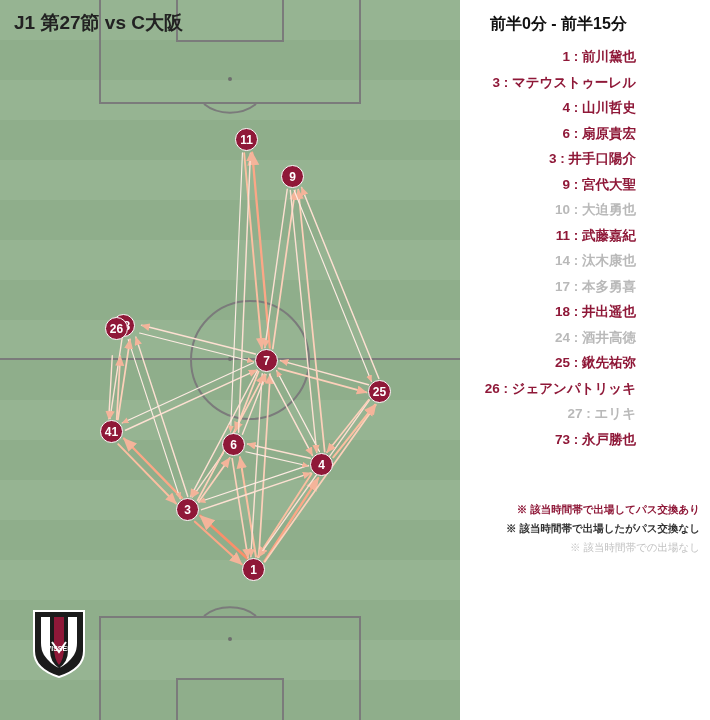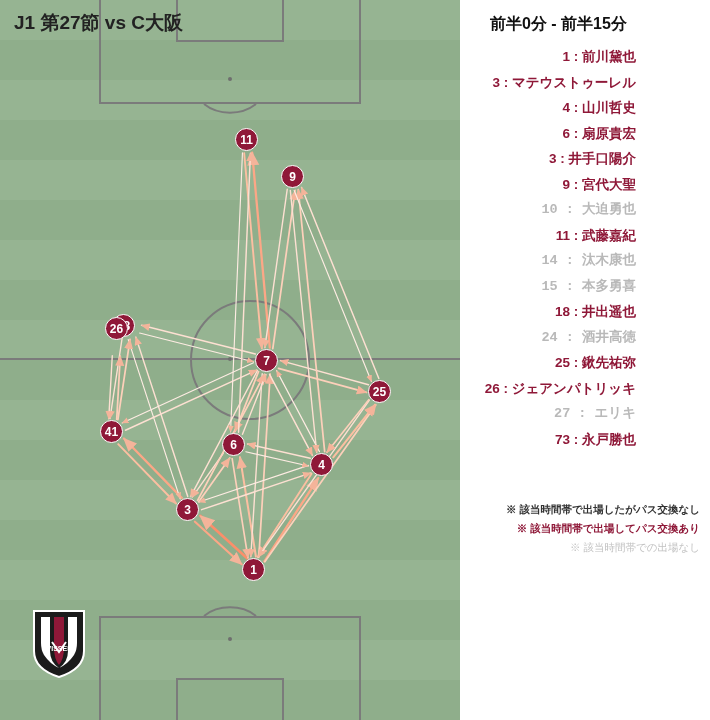--- a/index.html
+++ b/index.html
@@ -53,21 +53,21 @@
   }
   #player-list{
     position:absolute;left:0;top:44px;width:204px;
   }
   .player{
     height:25.5px;line-height:25.5px;
     text-align:right;padding-right:28px;
     font-size:13.5px;font-weight:bold;
     color:#8f1838;white-space:nowrap;
   }
-  .player.out{color:#b9b9b9;font-weight:bold;font-family:Liberation Mono, monospace;}
+  .player.out{color:#b9b9b9;font-weight:bold;}
 
   #legend{
     position:absolute;left:0;top:500px;width:250px;
   }
   .lg{
     text-align:right;padding-right:10px;white-space:nowrap;
   }
   .lg1{font-size:10.5px;color:#8f1838;font-weight:bold;line-height:19px;}
   .lg2{font-size:10.5px;color:#333;font-weight:bold;line-height:19px;}
   .lg3{font-size:10.5px;color:#c2c2c2;font-weight:normal;line-height:19px;}
@@ -194,29 +194,29 @@
     <div id="player-list">
         <div class="player">1 : 前川黛也</div>
         <div class="player">3 : マテウストゥーレル</div>
         <div class="player">4 : 山川哲史</div>
         <div class="player">6 : 扇原貴宏</div>
         <div class="player">3 : 井手口陽介</div>
         <div class="player">9 : 宮代大聖</div>
         <div class="player out">10 : 大迫勇也</div>
         <div class="player">11 : 武藤嘉紀</div>
         <div class="player out">14 : 汰木康也</div>
-        <div class="player out">15 : 本多勇喜</div>
+        <div class="player out">17 : 本多勇喜</div>
         <div class="player">18 : 井出遥也</div>
         <div class="player out">24 : 酒井高徳</div>
         <div class="player">25 : 鍬先祐弥</div>
         <div class="player">26 : ジェアンパトリッキ</div>
         <div class="player out">27 : エリキ</div>
         <div class="player">73 : 永戸勝也</div>
       </div>
 
     <div id="legend">
+      <div class="lg lg1">※ 該当時間帯で出場してパス交換あり</div>
       <div class="lg lg2">※ 該当時間帯で出場したがパス交換なし</div>
-      <div class="lg lg1">※ 該当時間帯で出場してパス交換あり</div>
       <div class="lg lg3">※ 該当時間帯での出場なし</div>
     </div>
 
   </div>
 </div>
 
 </body></html>

